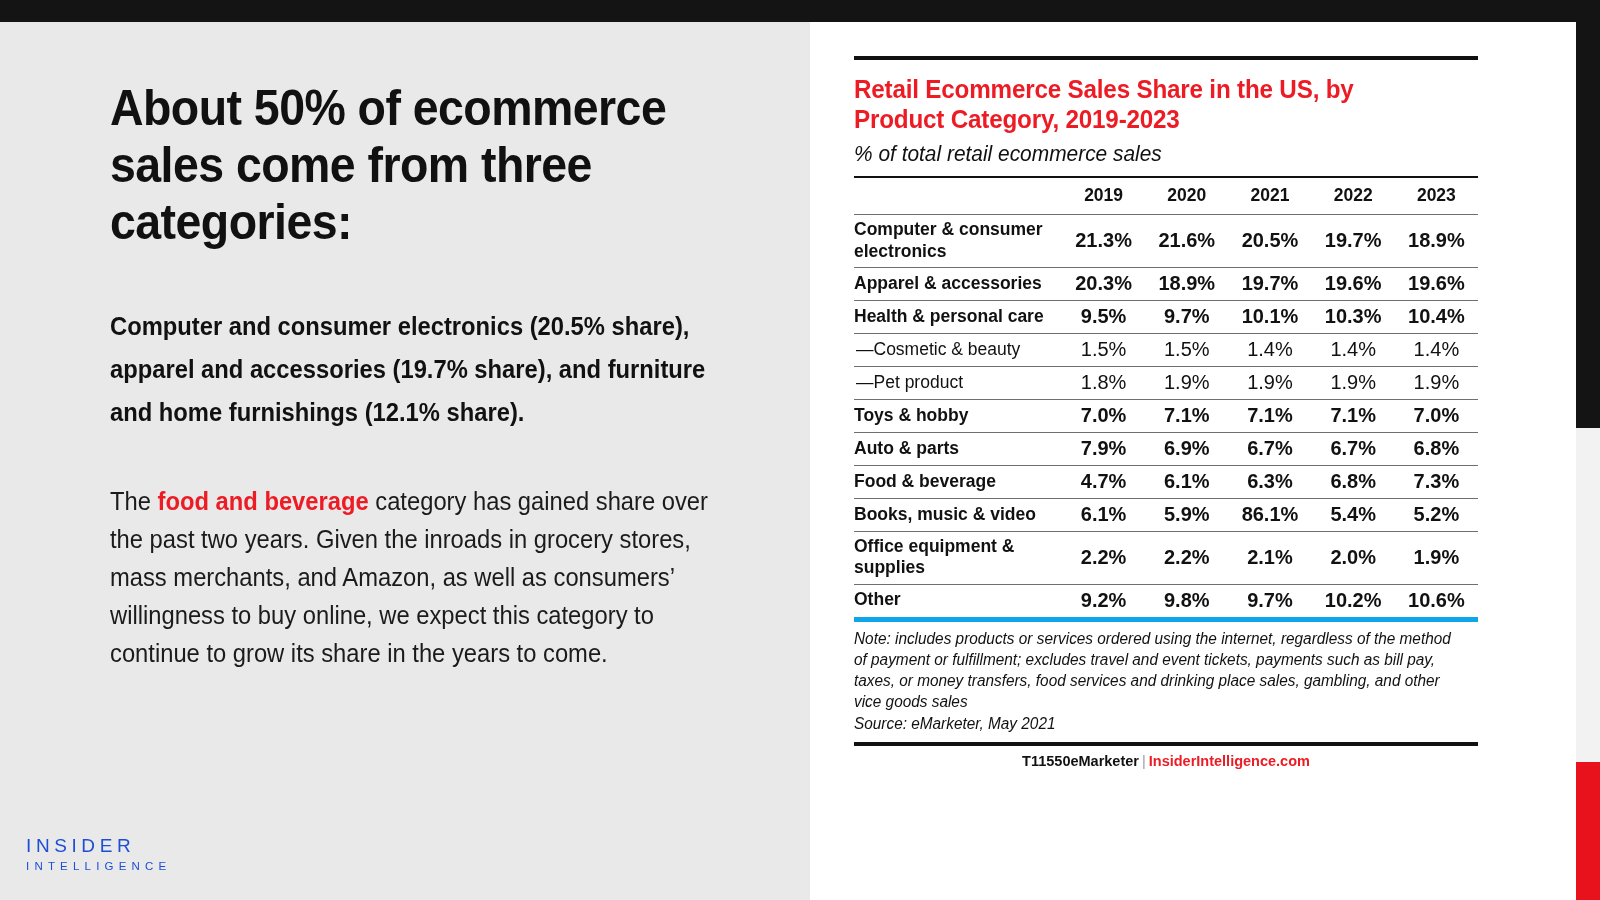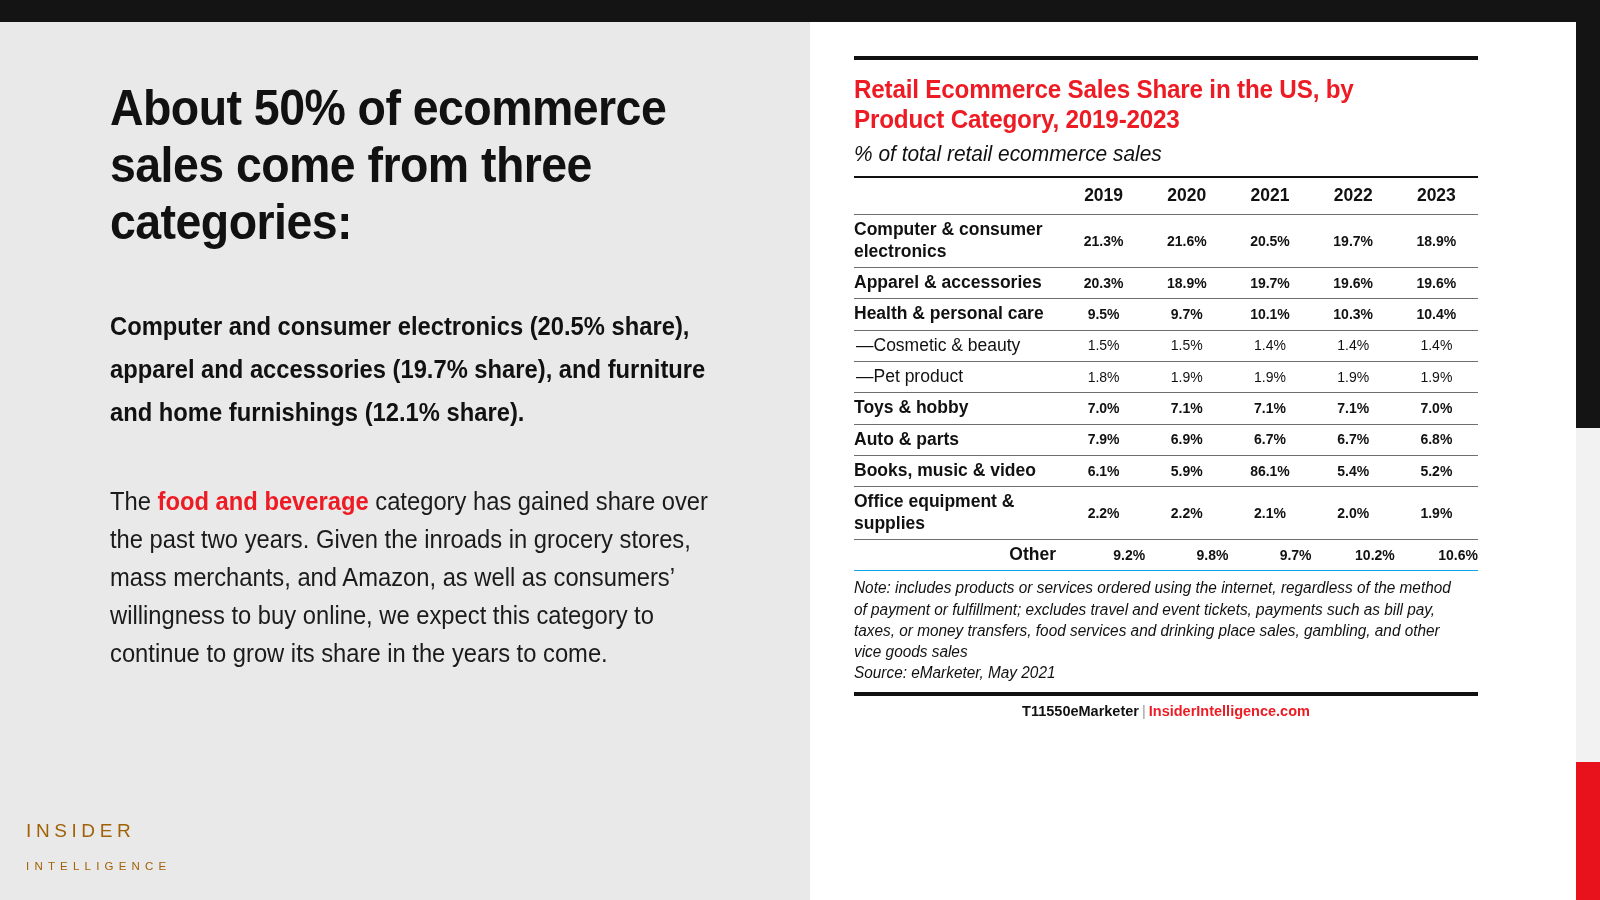--- a/index.html
+++ b/index.html
@@ -65,25 +65,25 @@
     line-height: 1.52;
     color: #1b1b1b;
     max-width: 645px;
     transform: scaleX(0.95);
     transform-origin: left top;
   }
   .hl-red { color: #ED1C24; font-weight: bold; }
 
   .logo {
     position: absolute; left: 26px; bottom: 28px;
-    color: #a16207;
+    color: #1d4ed8;
     font-family: "Liberation Sans", sans-serif;
   }
   .logo .l1 { font-size: 19px; letter-spacing: 4.6px; font-weight: normal; line-height: 1.15; }
-  .logo .l2 { font-size: 11.5px; letter-spacing: 5.2px; font-weight: normal; margin-top: 18px; }
+  .logo .l2 { font-size: 11.5px; letter-spacing: 5.2px; font-weight: normal; margin-top: 3px; }
 
   
   .chart-panel {
     position: absolute; left: 854px; top: 56px; width: 624px;
   }
   .rule-heavy { border-top: 4px solid #111111; }
 
   .chart-title {
     color: #ED1C24;
     font-family: "Liberation Sans Narrow", "Liberation Sans", sans-serif;
@@ -135,30 +135,30 @@
     font-weight: bold;
     font-size: 17.5px;
     line-height: 1.22;
     color: #111111;
     text-align: left;
     padding-right: 6px;
   }
   table.data td.val {
     font-family: "Liberation Sans Narrow", "Liberation Sans", sans-serif;
     font-weight: bold;
-    font-size: 14px;
+    font-size: 20px;
     color: #111111;
     text-align: center;
   }
   table.data tr.sub td.cat,
   table.data tr.sub td.val {
     font-weight: normal;
   }
   table.data tr.sub td.cat { padding-left: 2px; }
-  table.data tr.last td { border-bottom: 1px solid #0ea5e9; text-align: right; }
+  table.data tr.last td { border-bottom: 5px solid #0ea5e9; }
 
   .note {
     font-family: "Liberation Sans Narrow", "Liberation Sans", sans-serif;
     font-style: italic;
     font-size: 16px;
     line-height: 1.33;
     color: #111111;
     margin-top: 6px;
     transform: scaleX(0.96);
     transform-origin: left top;
@@ -285,20 +285,28 @@
           </tr>
           <tr>
             <td class="cat">Auto &amp; parts</td>
             <td class="val">7.9%</td>
             <td class="val">6.9%</td>
             <td class="val">6.7%</td>
             <td class="val">6.7%</td>
             <td class="val">6.8%</td>
           </tr>
           <tr>
+            <td class="cat">Food &amp; beverage</td>
+            <td class="val">4.7%</td>
+            <td class="val">6.1%</td>
+            <td class="val">6.3%</td>
+            <td class="val">6.8%</td>
+            <td class="val">7.3%</td>
+          </tr>
+          <tr>
             <td class="cat">Books, music &amp; video</td>
             <td class="val">6.1%</td>
             <td class="val">5.9%</td>
             <td class="val">86.1%</td>
             <td class="val">5.4%</td>
             <td class="val">5.2%</td>
           </tr>
           <tr>
             <td class="cat">Office equipment &amp; supplies</td>
             <td class="val">2.2%</td>

